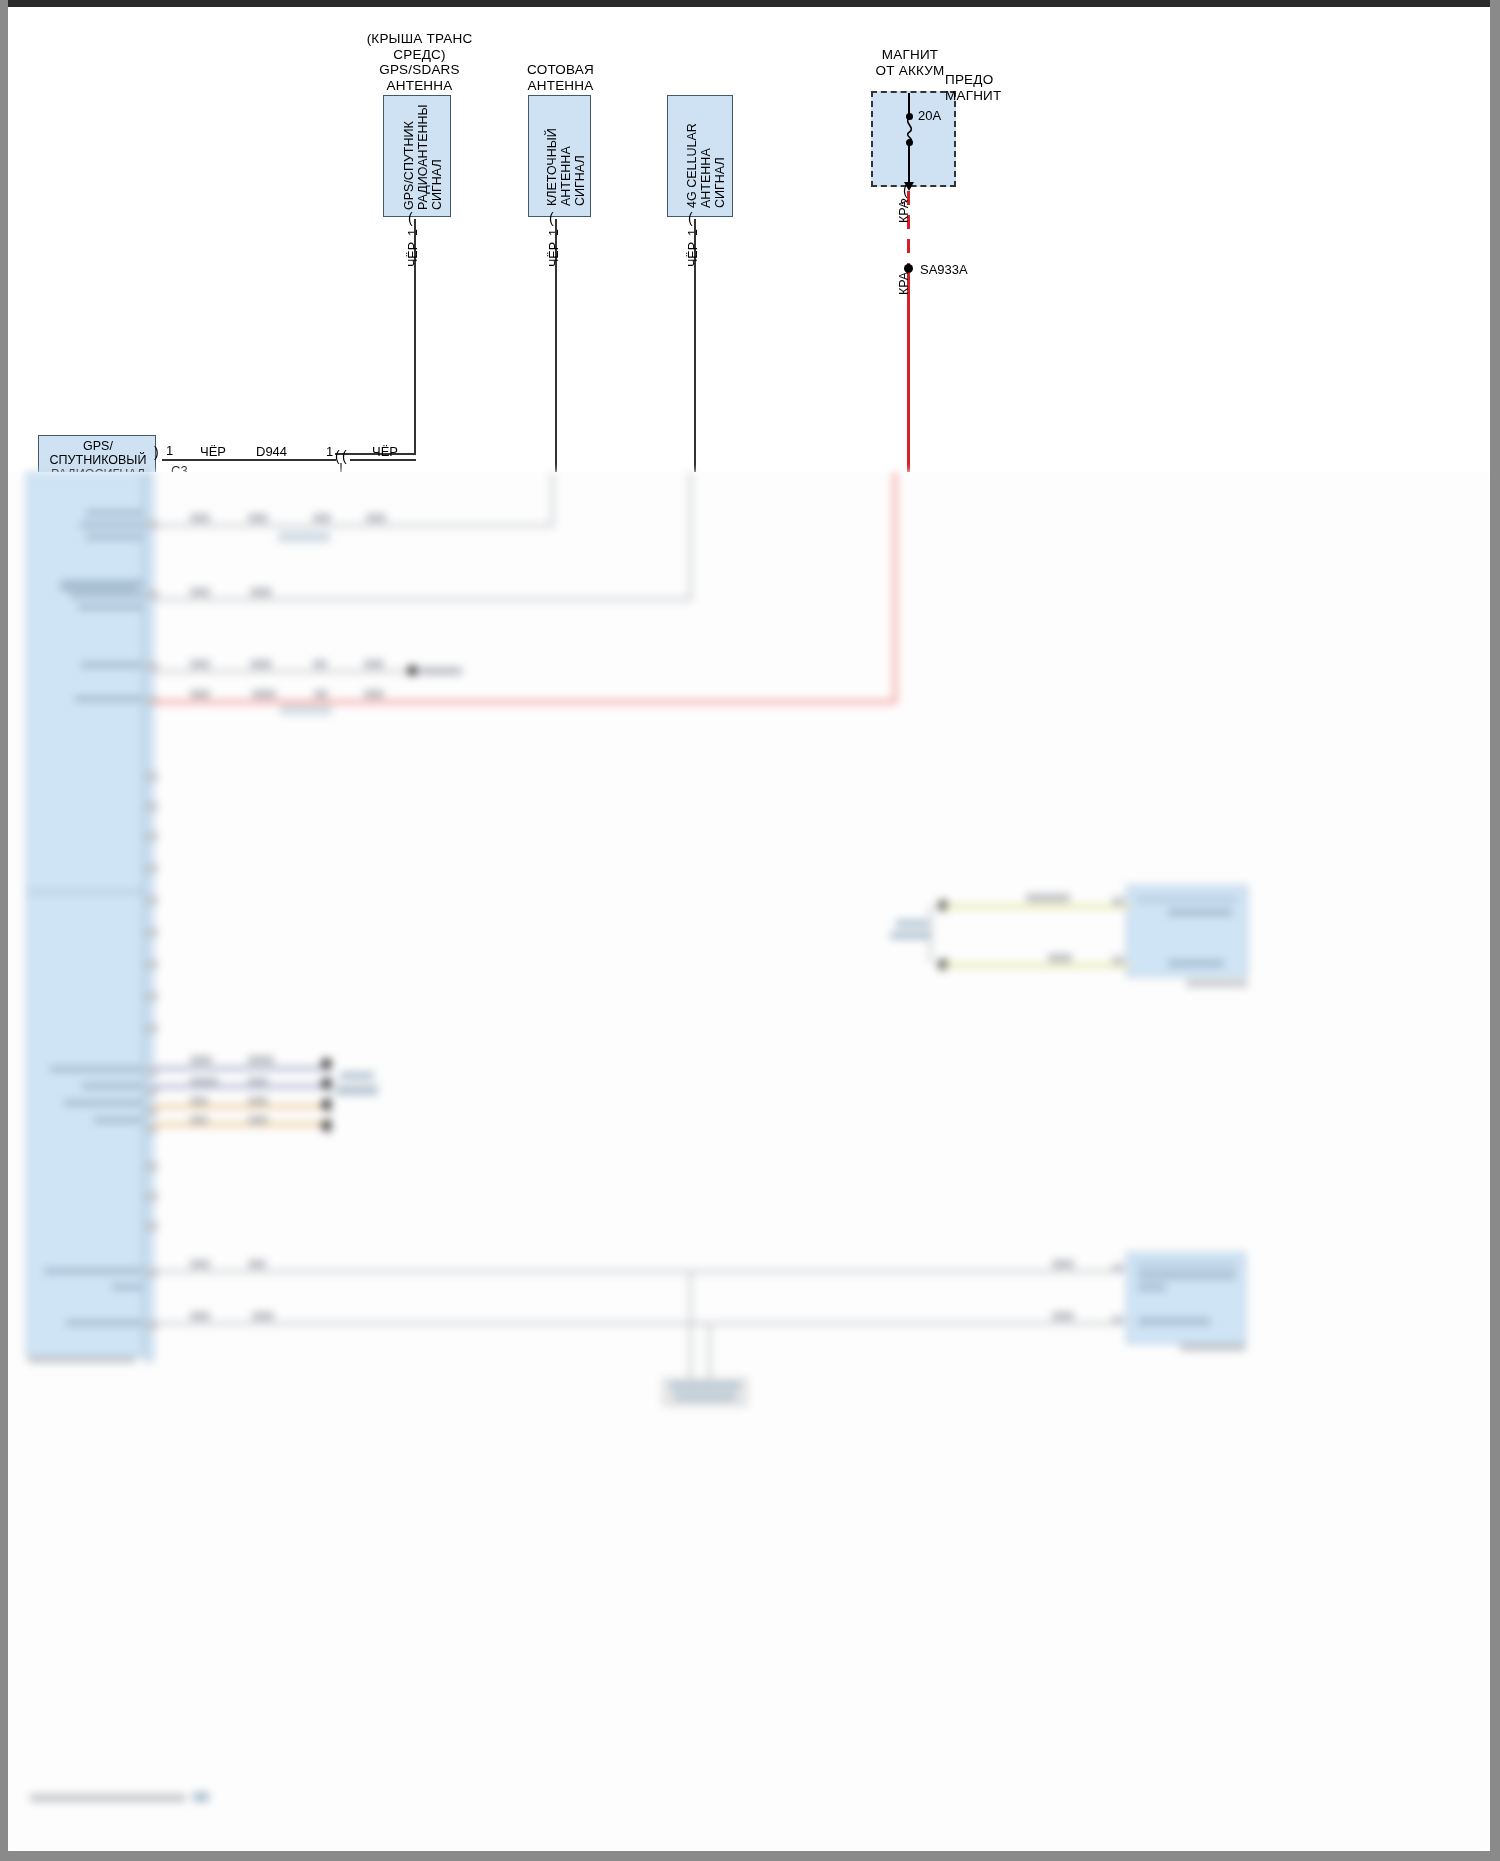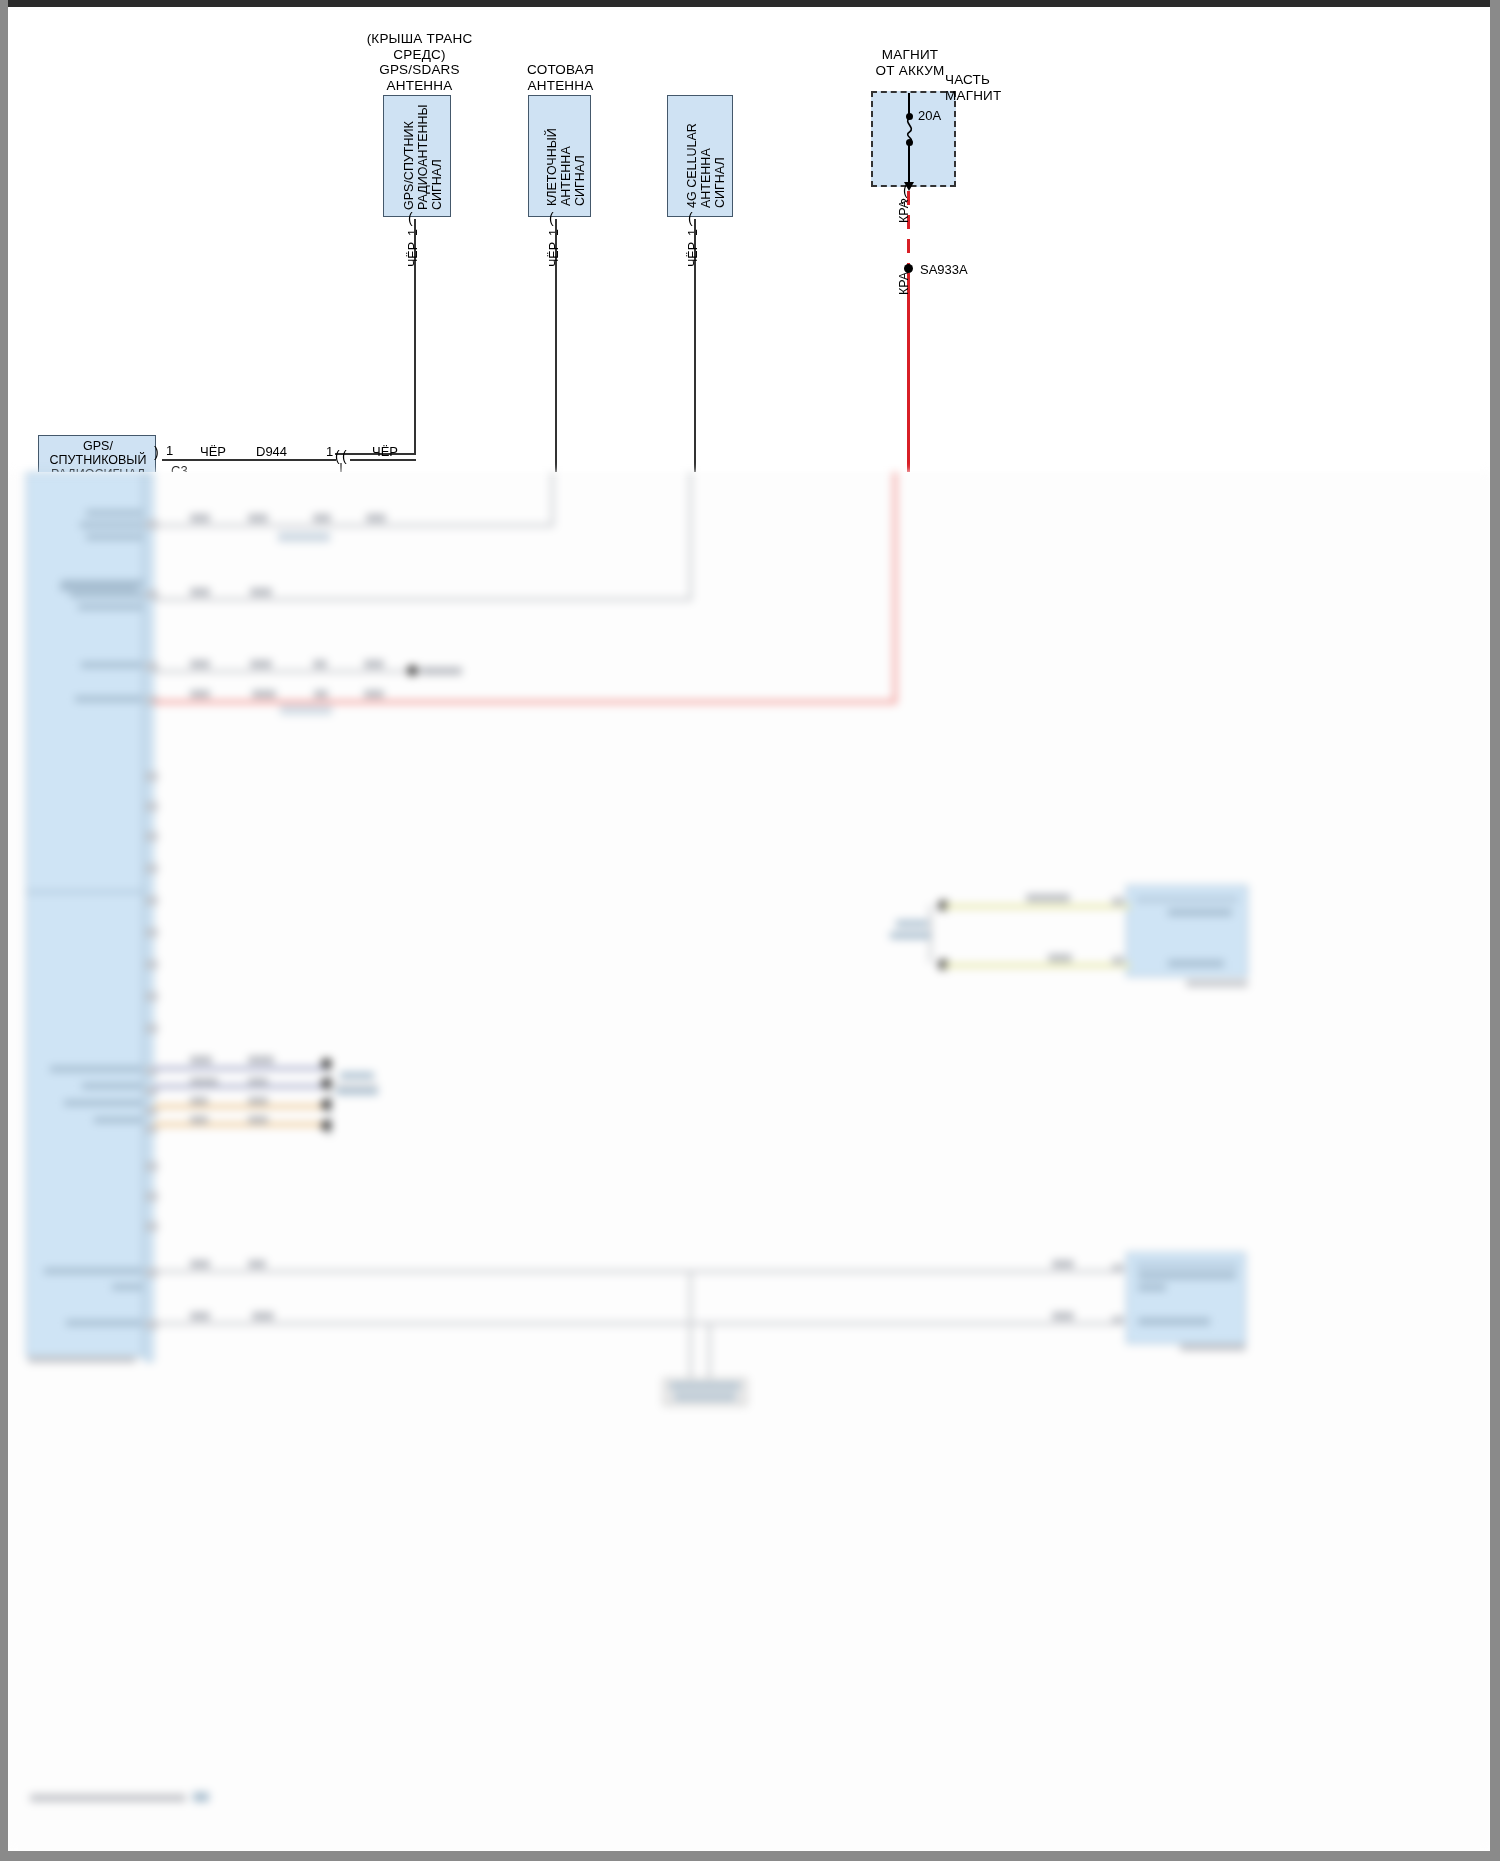--- a/index.html
+++ b/index.html
@@ -119,21 +119,21 @@
 СИГНАЛ</div>
       </div>
       <div class="conn" style="left:668px;top:204px;">(</div>
       <div class="vlabel" style="left:666px;top:229px;">1</div>
       <div class="wire wirev" style="left:674px;top:212px;height:380px;"></div>
       <div class="vlabel" style="left:666px;top:260px;">ЧЁР</div>
 
       <div class="cap" style="left:800px;top:40px;width:180px;">МАГНИТ
 ОТ АККУМ</div>
       <div class="dashbox" style="left:851px;top:84px;width:85px;height:96px;"></div>
-      <div class="cap" style="left:925px;top:65px;width:90px;text-align:left;">ЧАСТЬ
+      <div class="cap" style="left:925px;top:65px;width:90px;text-align:left;">ПРЕДО
 МАГНИТ</div>
 
       <div class="wire wirev" style="left:888px;top:86px;height:22px;background:#000;"></div>
       <div class="fusedot" style="left:885.5px;top:106px;"></div>
       <svg style="position:absolute;left:880px;top:110px;" width="22" height="26">
         <path d="M9.5 1 C 3 5, 16 11, 9.5 15 C 3 19, 16 22, 9.5 25" stroke="#000" stroke-width="1.6" fill="none"></path>
       </svg>
       <div class="fusedot" style="left:885.5px;top:132px;"></div>
       <div class="hlabel" style="left:898px;top:101px;">20A</div>
       <div class="wire wirev" style="left:888px;top:138px;height:40px;background:#000;"></div>

